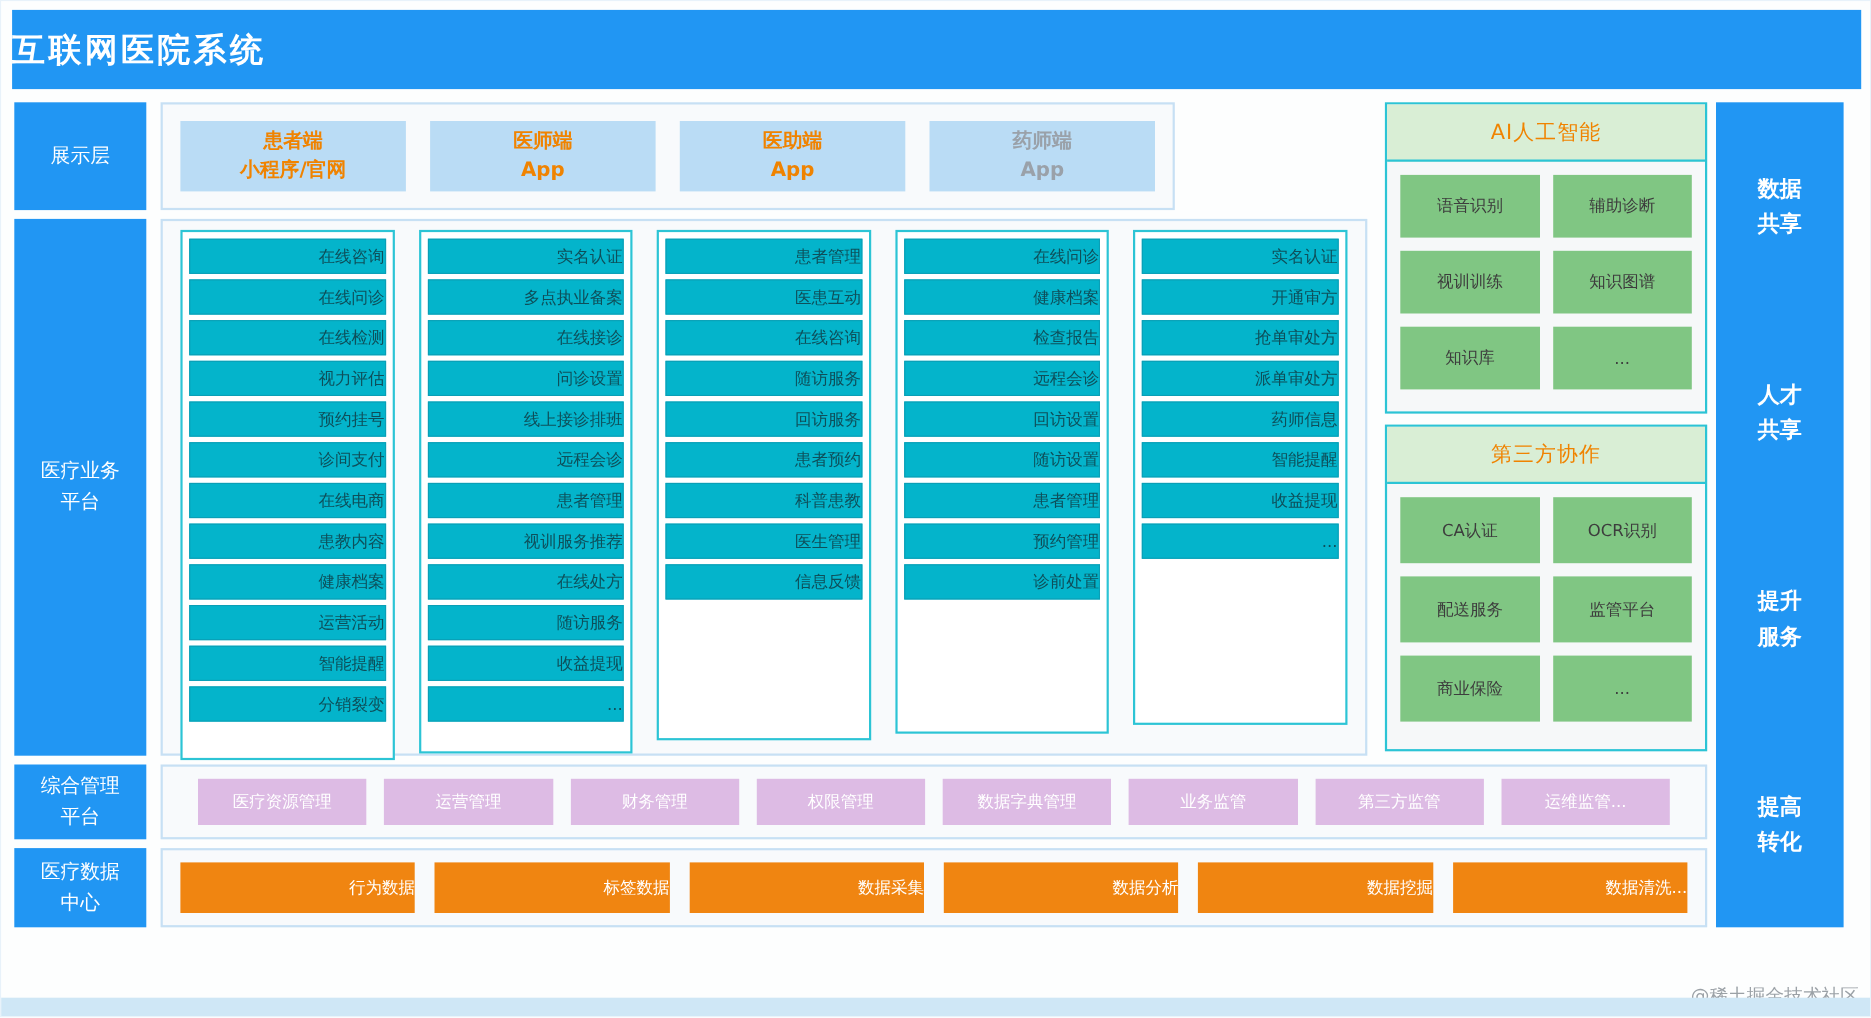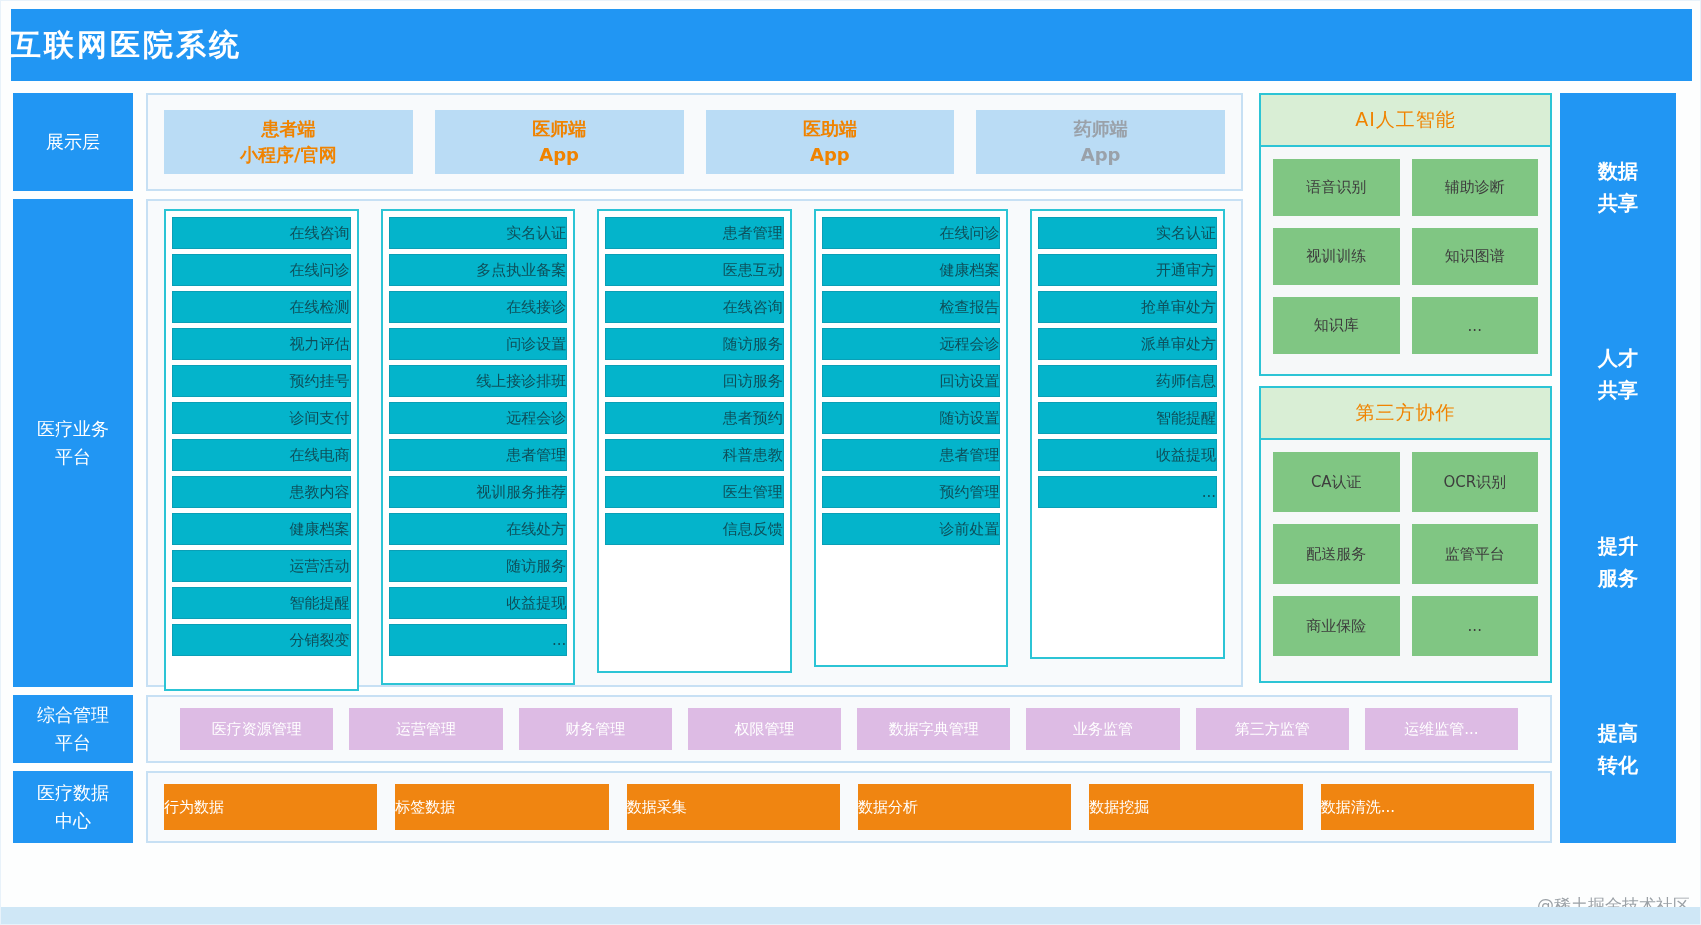--- a/index.html
+++ b/index.html
@@ -19,21 +19,21 @@
   .rail span{display:block;font-size:18px;font-weight:500;line-height:1.55;}
   .right-rail{left:1559px;top:92px;width:116px;height:750px;background:#2196f3;
               display:flex;flex-direction:column;justify-content:space-around;align-items:center;}
   .right-rail .rlabel{color:#fff;text-align:center;}
   .right-rail .rlabel span{display:block;font-size:20px;font-weight:600;line-height:1.6;}
 
   
   .panel{background:#f8fafc;border:2px solid #c7e0f4;}
 
   
-  .display-panel{left:145px;top:92px;width:1097px;height:98px;
+  .display-panel{left:145px;top:92px;width:922px;height:98px;
                  display:flex;align-items:center;padding:0 16px;gap:22px;}
   .client{flex:1;height:64px;background:#badcf5;display:flex;flex-direction:column;
           align-items:center;justify-content:center;text-align:center;}
   .client span{display:block;font-size:18px;font-weight:bold;color:#f08300;line-height:1.45;}
   .client.muted span{color:#9aa1a9;}
 
   
   .business-panel{left:145px;top:198px;width:1097px;height:488px;
                   display:flex;align-items:flex-start;padding:8px 16px 0 16px;gap:22px;}
   .cyan-col{flex:1;background:#ffffff;border:2px solid #2cc4d5;padding:6px;}
@@ -58,21 +58,21 @@
   
   .mgmt-panel{left:145px;top:694px;width:1406px;height:68px;
               display:flex;align-items:center;padding:0 32px;gap:16px;}
   .purple-item{flex:1;height:42px;line-height:42px;background:#ddbbe4;color:#ffffff;
                font-size:15px;text-align:center;overflow:hidden;white-space:nowrap;}
 
   
   .data-panel{left:145px;top:770px;width:1406px;height:72px;
               display:flex;align-items:center;padding:0 16px;gap:18px;}
   .orange-item{flex:1;height:46px;line-height:46px;background:#f08511;color:#ffffff;
-               font-size:15px;text-align:left;overflow:hidden;white-space:nowrap;}
+               font-size:15px;text-align:right;overflow:hidden;white-space:nowrap;}
 
   
   .bottom-bar{left:0;right:0;bottom:0;height:17px;background:#cfe7f6;}
   .watermark{right:10px;top:893px;color:rgba(138,144,150,0.85);font-size:17px;}
 </style>
 </head>
 <body>
 
 <div class="stage">
 

